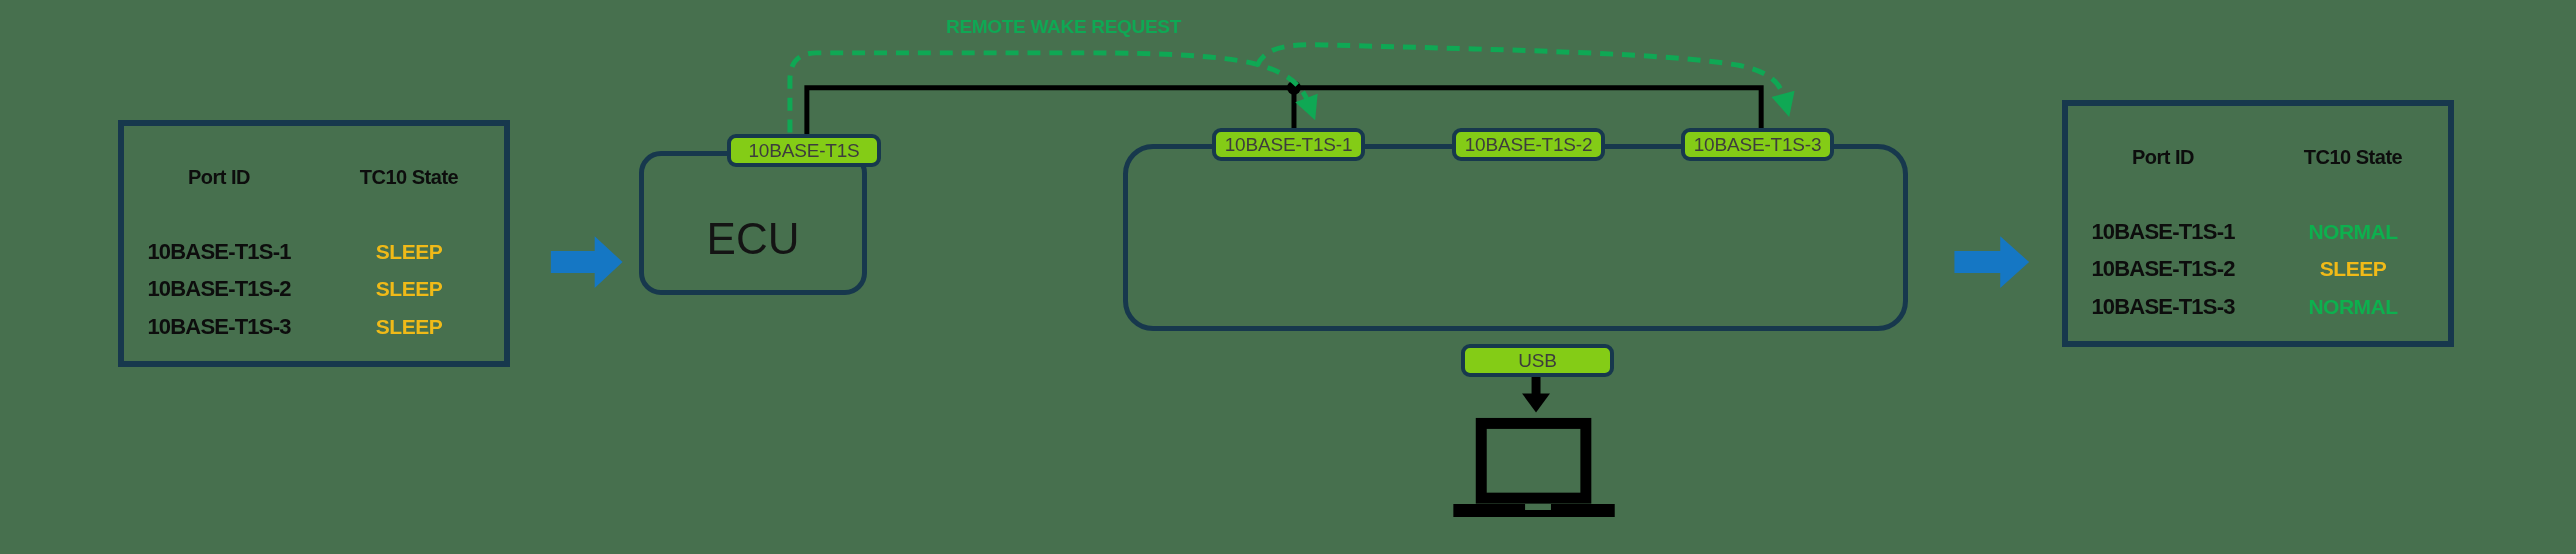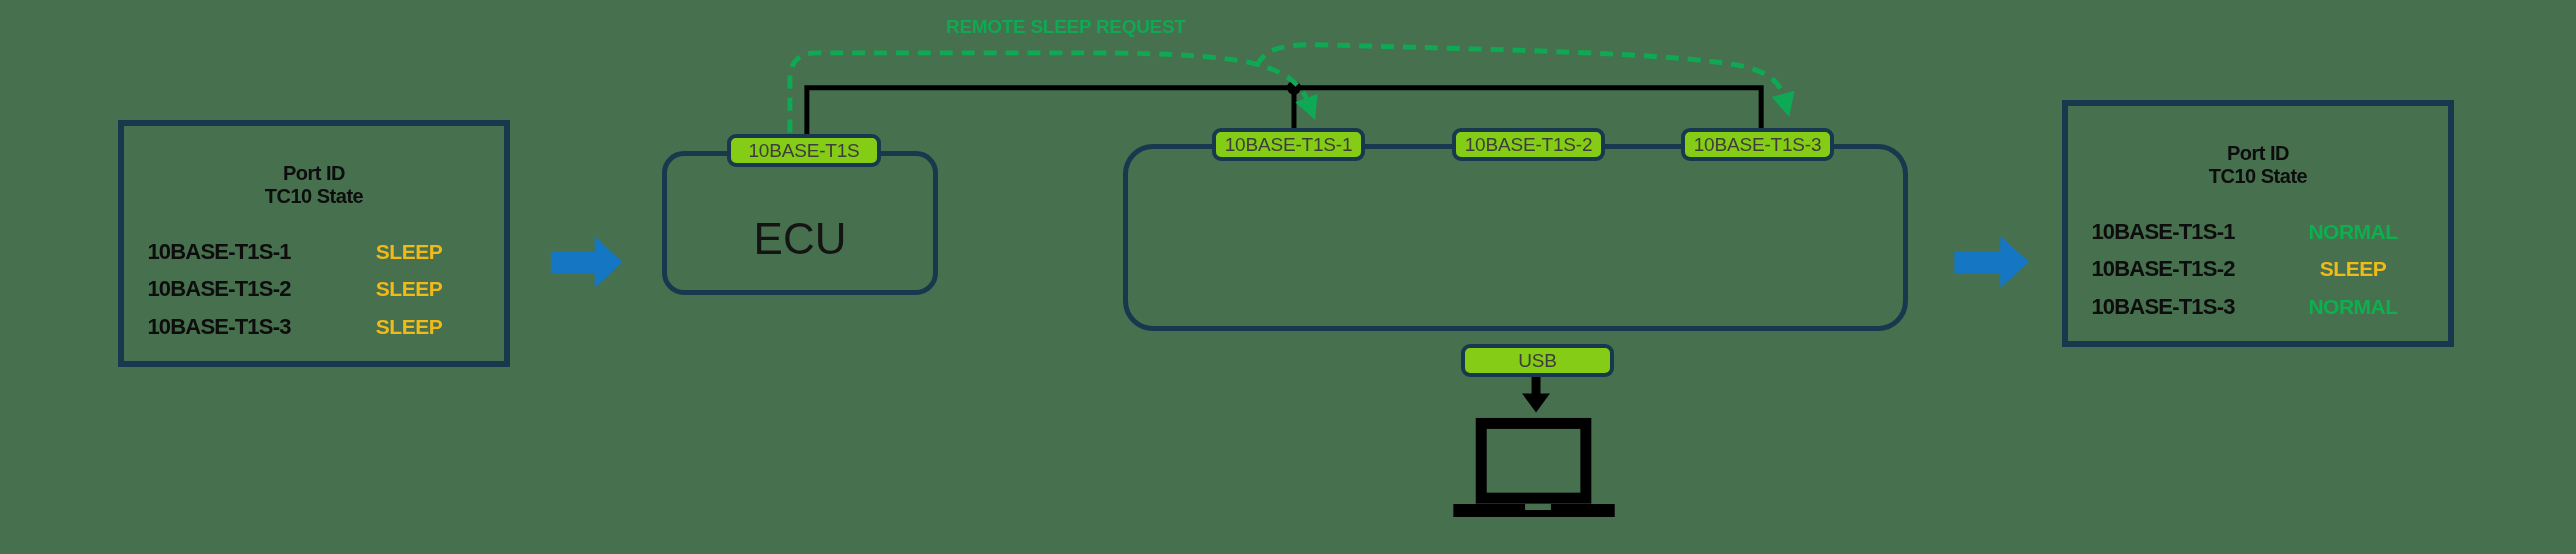--- a/index.html
+++ b/index.html
@@ -16,21 +16,21 @@
     position: absolute;
     width: 392px; height: 247px;
     border: 6px solid var(--navy);
     background: transparent;
   }
   .status-table .hdr-row, .status-table .data-row {
     position: absolute; left: 0; right: 0;
     display: flex; align-items: center;
   }
   .status-table .col { width: 50%; text-align: center; }
-  .hdr-row { top: 36px; height: 30px; flex-direction: column; }
+  .hdr-row { top: 36px; height: 30px; }
   .hdr-row .col {
     font-size: 20px; font-weight: bold; color: #0d0d0d;
     letter-spacing: -0.5px;
   }
   .data-row { height: 32px; }
   .data-row.r0 { top: 110px; }
   .data-row.r1 { top: 147px; }
   .data-row.r2 { top: 185px; }
   .data-row .port-cell {
     font-size: 22px; font-weight: bold; color: #0d0d0d;
@@ -38,21 +38,21 @@
   }
   .data-row .state-cell {
     font-size: 21px; font-weight: bold; letter-spacing: -0.5px;
   }
   
   .device-box {
     position: absolute;
     border: 5px solid var(--navy);
     background: transparent;
   }
-  #ecu-box { left: 662px; top: 151px; width: 276px; height: 144px; border-radius: 22px; }
+  #ecu-box { left: 639px; top: 151px; width: 228px; height: 144px; border-radius: 22px; }
   #ecu-label {
     position: absolute; left: 0; right: 0; top: 58px;
     text-align: center; font-size: 44px; color: #141414;
   }
   #ni-box { left: 1123px; top: 144px; width: 785px; height: 187px; border-radius: 30px; }
   #ni-label {
     position: absolute; left: 1358px; top: 260px;
     font-size: 28px; color: #0d0d0d; letter-spacing: -0.2px;
     white-space: nowrap;
   }
@@ -134,21 +134,21 @@
     <div id="ecu-label">ECU</div>
   </div>
   <div id="ecu-port-tab" class="port-tab">10BASE-T1S</div>
 
   <div id="ni-box" class="device-box"></div>
   <div id="port-tab-1" class="port-tab">10BASE-T1S-1</div>
   <div id="port-tab-2" class="port-tab">10BASE-T1S-2</div>
   <div id="port-tab-3" class="port-tab">10BASE-T1S-3</div>
   <div id="usb-tab" class="port-tab">USB</div>
 
-  <div id="wake-label">REMOTE SLEEP REQUEST</div>
+  <div id="wake-label">REMOTE WAKE REQUEST</div>
 
   <svg id="overlay" width="2576" height="555" viewBox="0 0 2586 557">
     <defs>
       <marker id="wake-head" markerUnits="userSpaceOnUse" markerWidth="30" markerHeight="30" viewBox="0 0 30 30" refX="7" refY="15" orient="auto">
         <path d="M3,3 L27,15 L3,27 Z" class="fill-green"></path>
       </marker>
     </defs>
 
     <path class="bus-line" d="M810,135 L810,88 L1768,88 L1768,129"></path>
 

